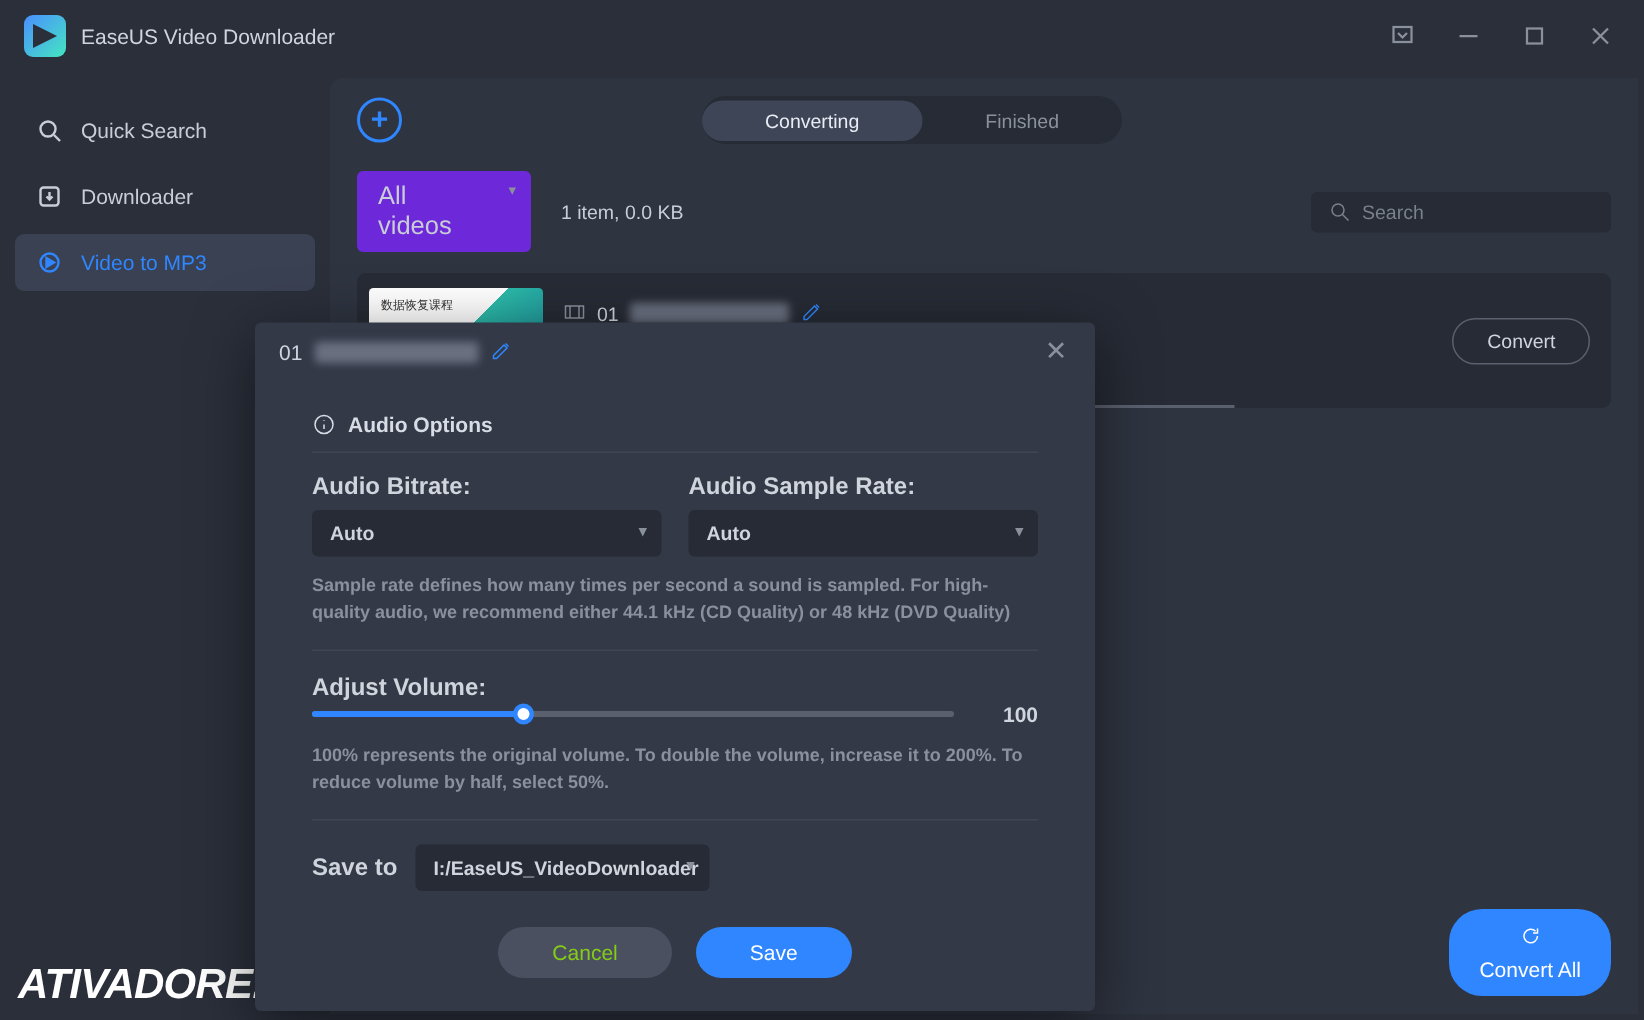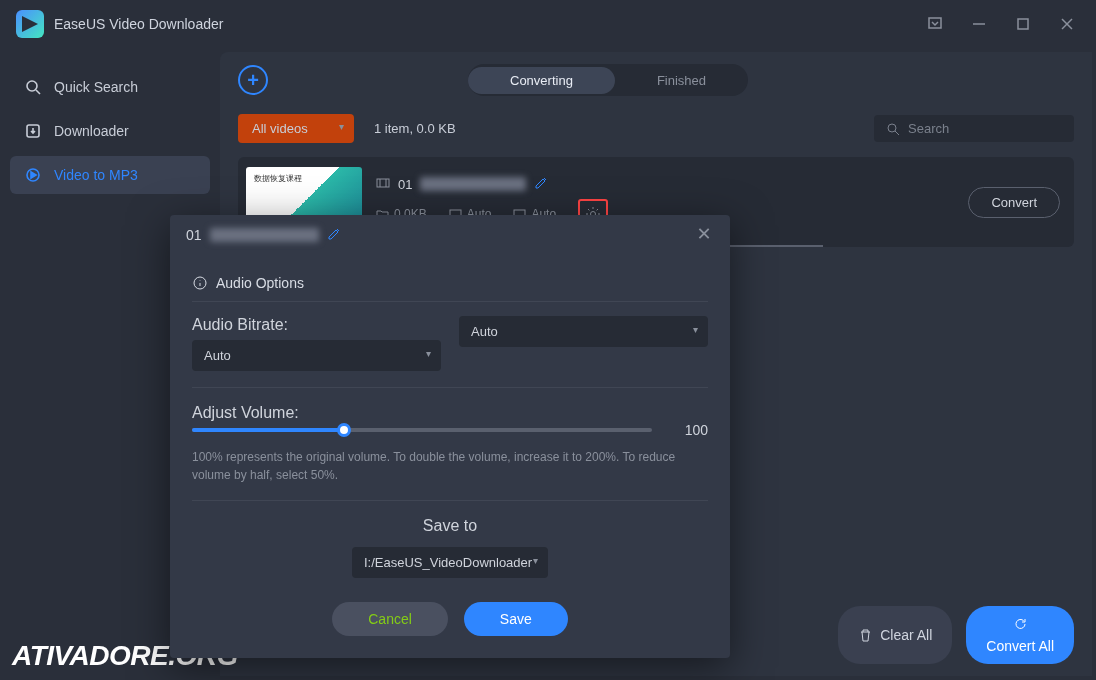--- a/index.html
+++ b/index.html
@@ -25,21 +25,21 @@
 
 .main { flex:1; background:#2e3440; border-radius:8px 0 0 0; margin:4px 4px 4px 0; position:relative; display:flex; flex-direction:column; }
 
 .topbar { display:flex; align-items:center; padding:12px 18px; }
 .add-btn { width:30px; height:30px; border-radius:50%; border:2px solid #2f86ff; display:flex; align-items:center; justify-content:center; color:#2f86ff; cursor:pointer; font-size:20px; font-weight:600; }
 .tab-strip { margin-left:200px; display:flex; background:#262b35; border-radius:20px; height:32px; align-items:center; }
 .tab { padding:6px 42px; font-size:13px; color:#8a909c; cursor:pointer; border-radius:20px; }
 .tab.active { background:#3d4556; color:#e8ecf4; }
 
 .toolbar { display:flex; align-items:center; padding:6px 18px 14px; gap:14px; }
-.filter-dd { background:#c2410c; color:#c8cdd7; font-size:13px; padding:7px 30px 7px 14px; border-radius:4px; position:relative; cursor:pointer; width:116px; }
+.filter-dd { background:#6d28d9; color:#c8cdd7; font-size:17px; padding:7px 30px 7px 14px; border-radius:4px; position:relative; cursor:pointer; width:116px; }
 .filter-dd::after { content:"▾"; position:absolute; right:10px; top:7px; font-size:10px; color:#8a909c; }
 .item-count { color:#c8cdd7; font-size:13px; margin-left:6px; }
 .search-box { margin-left:auto; background:#262b35; border-radius:4px; display:flex; align-items:center; padding:6px 12px; width:200px; color:#7a808c; font-size:13px; }
 .search-box svg { width:14px; height:14px; stroke:#7a808c; fill:none; margin-right:8px; }
 
 .video-row { background:#262b35; margin:0 18px; border-radius:6px; display:flex; align-items:center; padding:8px; height:90px; position:relative; }
 .thumb { width:116px; height:70px; background:linear-gradient(135deg,#fff 0%,#fff 50%,#2bb8a8 50%,#197f93 100%); border-radius:3px; margin-right:14px; position:relative; }
 .thumb::after { content:"数据恢复课程"; position:absolute; top:6px; left:8px; font-size:8px; color:#333; }
 .row-info { flex:1; display:flex; flex-direction:column; gap:6px; }
 .row-title { display:flex; align-items:center; gap:8px; font-size:13px; color:#d0d4dc; }
@@ -60,36 +60,36 @@
 .footer-btn svg { width:15px; height:15px; stroke:currentColor; fill:none; }
 
 
 .watermark { position:absolute; bottom:8px; left:12px; color:#fff; font-weight:900; font-style:italic; font-size:28px; letter-spacing:-0.5px; font-family: Arial Black, Arial, sans-serif; }
 
 
 .modal { position:absolute; left:170px; top:215px; width:560px; background:#333947; border-radius:4px; box-shadow:0 10px 40px rgba(0,0,0,.5); padding:0; z-index:100; }
 .modal-head { display:flex; align-items:center; padding:10px 16px; gap:8px; font-size:14px; color:#d0d4dc; }
 .modal-head .blurred { filter:blur(3px); background:#6a7080; color:transparent; border-radius:2px; padding:0 30px; height:14px; }
 .modal-close { margin-left:auto; width:20px; height:20px; cursor:pointer; color:#8a909c; font-size:18px; line-height:18px; text-align:center; }
-.modal-body { padding:10px 22px 18px; }
+.modal-body { padding:10px 38px 18px;font-weight:bold; }
 .section-title { display:flex; align-items:center; gap:8px; font-size:14px; color:#d8dce4; padding:10px 0; border-bottom:1px solid #404654; margin-bottom:14px; }
 .section-title svg { width:16px; height:16px; stroke:#d8dce4; fill:none; }
 .form-row { display:flex; gap:18px; }
 .form-col { flex:1; display:flex; flex-direction:column; gap:6px; }
 .form-label { font-size:16px; color:#d0d4dc; }
 .select { background:#262b35; color:#d0d4dc; padding:8px 12px; border-radius:4px; font-size:13px; position:relative; cursor:pointer; }
 .select::after { content:"▾"; position:absolute; right:10px; top:8px; font-size:10px; color:#8a909c; }
 .hint { font-size:12px; color:#8a909c; line-height:1.5; margin-top:10px; }
 .divider { height:1px; background:#404654; margin:16px 0; }
 .slider-wrap { display:flex; align-items:center; gap:24px; }
 .slider-track { flex:1; height:4px; background:#5a606e; position:relative; border-radius:2px; }
 .slider-fill { position:absolute; left:0; top:0; bottom:0; width:33%; background:#2f86ff; border-radius:2px; }
 .slider-thumb { position:absolute; left:33%; top:50%; transform:translate(-50%,-50%); width:14px; height:14px; border-radius:50%; background:#fff; border:3px solid #2f86ff; }
 .slider-val { font-size:14px; color:#d0d4dc; width:32px; text-align:right; }
-.save-row { display:flex; align-items:center; gap:12px; margin-top:4px;flex-direction:column; }
+.save-row { display:flex; align-items:center; gap:12px; margin-top:4px; }
 .save-row .select { width:196px; }
 .modal-foot { display:flex; justify-content:center; gap:16px; padding:6px 0 22px; }
 .mbtn { border:none; padding:9px 36px; border-radius:20px; font-size:14px; cursor:pointer; }
 .mbtn.cancel { background:#4a5060; color:#84cc16; }
 .mbtn.save { background:#2f86ff; color:#fff; }
 .edit-icon { color:#2f86ff; cursor:pointer; }
 .edit-icon svg { width:15px; height:15px; stroke:#2f86ff; fill:none; }
 .ticon svg { width:14px; height:14px; stroke:#8a909c; fill:none; }
 </style>
 </head>
@@ -218,26 +218,20 @@
                 <path d="M9 2v2M9 14v2M2 9h2M14 9h2M4 4l1.4 1.4M12.6 12.6L14 14M4 14l1.4-1.4M12.6 5.4L14 4"></path>
               </svg>
             </span>
         </div>
       </div>
       <button class="convert-btn">Convert</button>
       <div class="progress-line"></div>
     </div>
 
     <div class="footer">
-      <button class="footer-btn clear-btn">
-        <svg viewBox="0 0 15 15">
-            <path d="M3 4h9M5 4V2h5v2M4 4l1 9h5l1-9"></path>
-          </svg>
-        <span>Clear All</span>
-      </button>
       <button class="footer-btn convert-all">
         <svg viewBox="0 0 15 15">
             <path d="M12 8a4.5 4.5 0 11-1.3-3.2M12 3v3h-3"></path>
           </svg>
         <span>Convert All</span>
       </button>
     </div>
   </div>
 </div>
 
@@ -259,23 +253,25 @@
           <line x1="8" y1="8" x2="8" y2="11"></line>
         </svg>
       <span>Audio Options</span>
     </div>
     <div class="form-row">
       <div class="form-col">
         <div class="form-label">Audio Bitrate:</div>
         <div class="select">Auto</div>
       </div>
       <div class="form-col">
+        <div class="form-label">Audio Sample Rate:</div>
         <div class="select">Auto</div>
       </div>
     </div>
+    <div class="hint">Sample rate defines how many times per second a sound is sampled. For high-quality audio, we recommend either 44.1 kHz (CD Quality) or 48 kHz (DVD Quality)</div>
     <div class="divider"></div>
     <div class="form-label">Adjust Volume:</div>
     <div class="slider-wrap">
       <div class="slider-track">
         <div class="slider-fill"></div>
         <div class="slider-thumb"></div>
       </div>
       <div class="slider-val">100</div>
     </div>
     <div class="hint">100% represents the original volume. To double the volume, increase it to 200%. To reduce volume by half, select 50%.</div>

